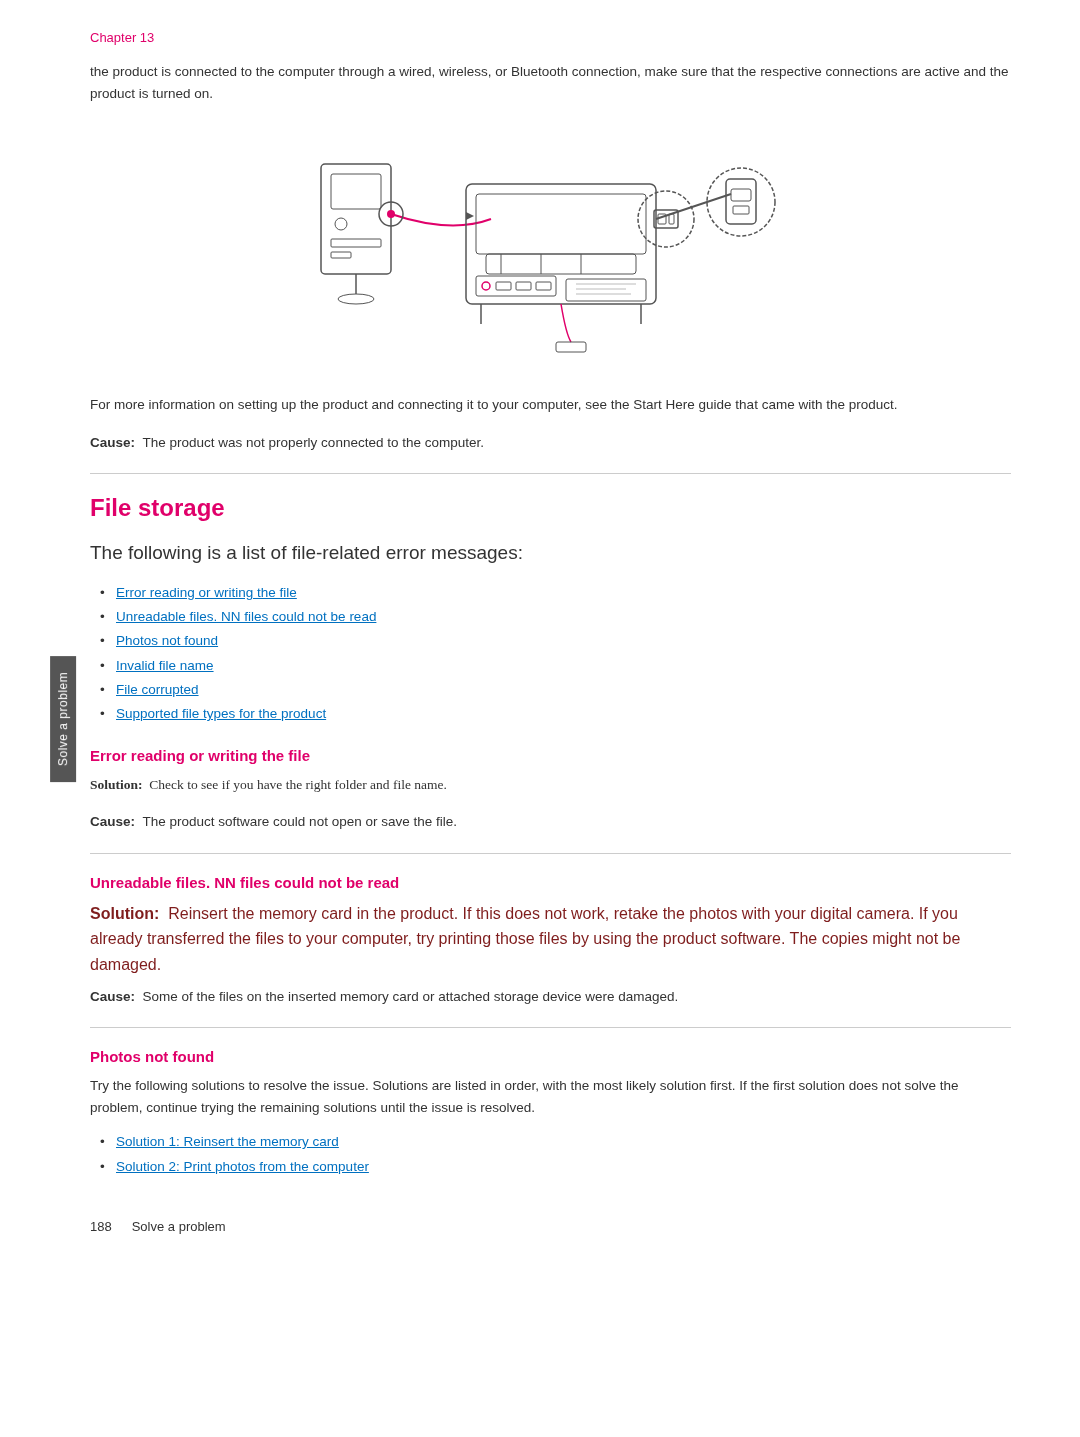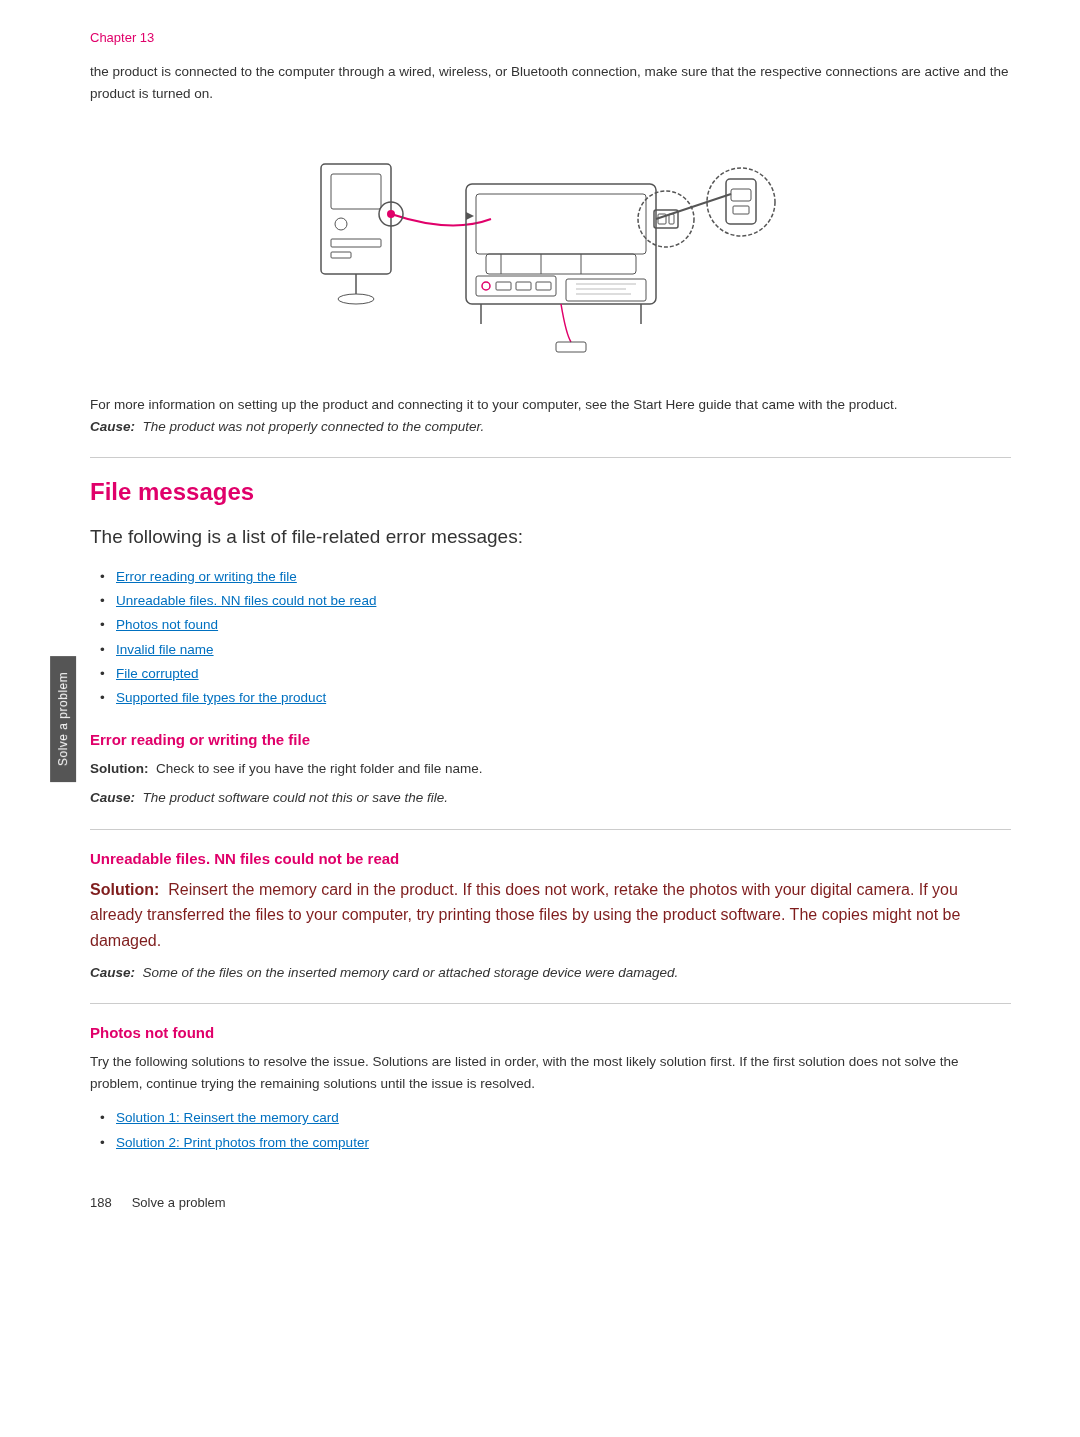--- a/index.html
+++ b/index.html
@@ -73,29 +73,29 @@
 
     .printer-svg {
       width: 480px;
       height: 240px;
     }
 
     
     .info-text {
       font-size: 13.5px;
       line-height: 1.6;
+      margin-bottom: 16px;
       color: #333;
     }
 
     .cause-line {
       font-size: 13.5px;
       line-height: 1.6;
       margin-bottom: 20px;
       color: #333;
-      font-style: italic;
     }
 
     .cause-line strong {
       font-weight: bold;
     }
 
     
     .section-divider {
       border: none;
       border-top: 1px solid #ccc;
@@ -150,22 +150,23 @@
       color: #e0006a;
       font-size: 15px;
       font-weight: bold;
       margin-bottom: 10px;
       margin-top: 10px;
     }
 
     .solution-line {
       font-size: 13.5px;
       line-height: 1.6;
-      margin-bottom: 8px;
-      color: #333;
+      margin-bottom: 16px;
+      color: #333;
+      font-family: Liberation Serif, serif;
     }
 
     .solution-line strong {
       font-weight: bold;
     }
 
     .solution-paragraph {
       font-size: 16px;
       line-height: 1.6;
       margin-bottom: 8px;
@@ -284,21 +285,21 @@
       <span>For more information on setting up the product and connecting it to your computer, see the Start Here guide that came with the product.</span>
     </p>
 
     <p class="cause-line">
       <strong>Cause:</strong>&nbsp;&nbsp;<span>The product was not properly connected to the computer.</span>
     </p>
 
     <hr class="section-divider">
 
     <h2 class="section-heading">
-      <span>File messages</span>
+      <span>File storage</span>
     </h2>
 
     <p class="section-intro">
       <span>The following is a list of file-related error messages:</span>
     </p>
 
     <ul class="bullet-list">
       <li>
         <a href="#error-reading">Error reading or writing the file</a>
       </li>
@@ -321,21 +322,21 @@
 
     <h3 class="subsection-heading" id="error-reading">
       <span>Error reading or writing the file</span>
     </h3>
 
     <p class="solution-line">
       <strong>Solution:</strong>&nbsp;&nbsp;<span>Check to see if you have the right folder and file name.</span>
     </p>
 
     <p class="cause-line">
-      <strong>Cause:</strong>&nbsp;&nbsp;<span>The product software could not this or save the file.</span>
+      <strong>Cause:</strong>&nbsp;&nbsp;<span>The product software could not open or save the file.</span>
     </p>
 
     <hr class="section-divider">
 
     <h3 class="subsection-heading" id="unreadable">
       <span>Unreadable files. NN files could not be read</span>
     </h3>
 
     <p class="solution-paragraph">
       <strong>Solution:</strong>&nbsp;&nbsp;<span>Reinsert the memory card in the product. If this does not work, retake the photos with your digital camera. If you already transferred the files to your computer, try printing those files by using the product software. The copies might not be damaged.</span>

